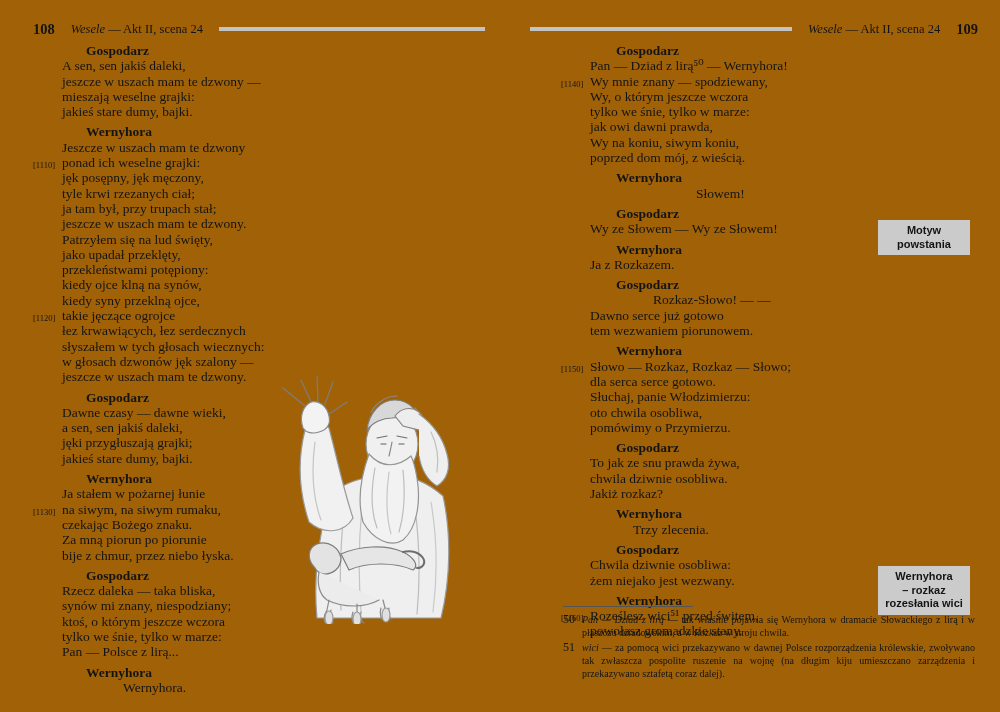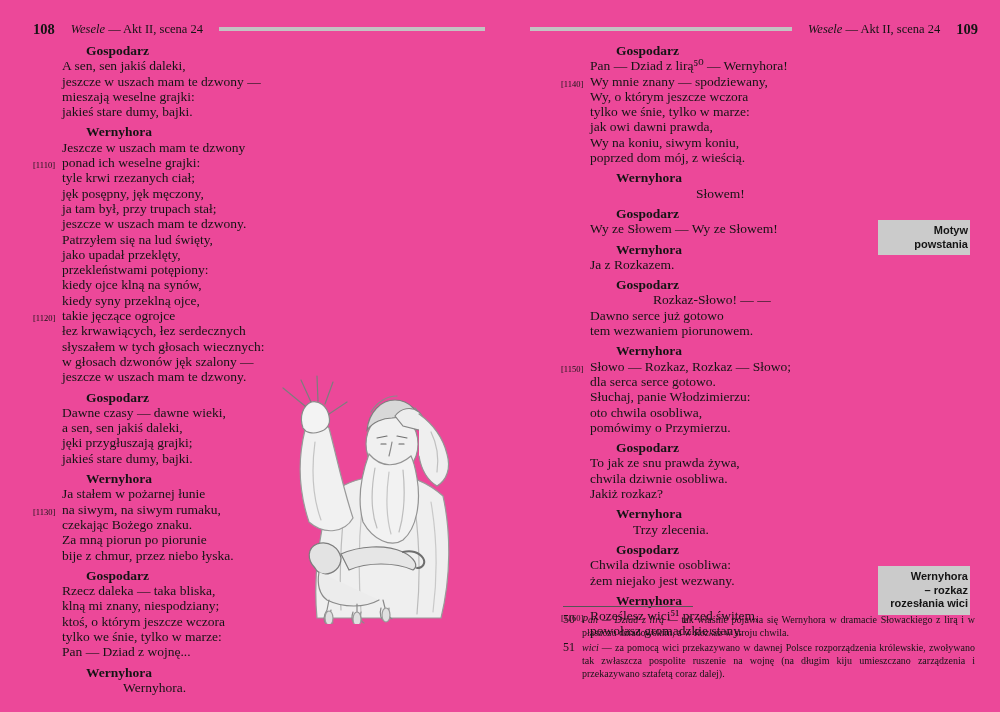--- a/index.html
+++ b/index.html
@@ -1,35 +1,35 @@
 <!DOCTYPE html>
 <html><head>
 <meta charset="utf-8">
 <style>
   html,body{margin:0;padding:0;background:#ffffff;}
-  .canvas{position:relative;width:1000px;height:712px;background:#ec4899;overflow:hidden;
+  .canvas{position:relative;width:1000px;height:712px;background:#a16207;overflow:hidden;
           font-family:"Liberation Serif","DejaVu Serif",serif;color:#141414;}
   .page{position:absolute;top:20px;}
   .page-left{left:33px;width:452px;}
   .page-right{left:530px;width:448px;}
   .pheader{display:flex;align-items:center;gap:16px;height:18px;}
   .pnum{font-weight:bold;font-size:14.5px;}
   .ptitle{font-size:12.5px;white-space:nowrap;}
   .ptitle .it{font-style:italic;text-align:right;}
   .hbar{flex:1;height:4px;background:#c3c3c3;}
   .content{}
   .speech .speaker{font-weight:bold;font-size:13.5px;line-height:15.3px;margin-top:5px;padding-left:53px;}
   .page-right .speech .speaker{padding-left:86px;}
   .vline{position:relative;font-size:13.5px;line-height:15.3px;padding-left:29px;white-space:nowrap;}
   .page-right .vline{padding-left:60px;}
   .lineno{position:absolute;left:0;top:3px;font-size:8.5px;}
   .page-right .lineno{left:31px;}
   .margin-note{position:absolute;left:348px;width:88px;background:#cbcbcb;
                font-family:"Liberation Sans","DejaVu Sans",sans-serif;font-weight:bold;
-               font-size:11px;line-height:13.5px;text-align:right;padding:4px 2px;white-space:pre-line;}
+               font-size:11px;line-height:13.5px;text-align:center;padding:4px 2px;white-space:pre-line;}
   #mn0{top:200px;}
   #mn1{top:546px;}
   .footnotes{position:absolute;left:0;top:586px;width:448px;}
   .fnrule{height:1px;background:#555;width:130px;margin-left:33px;margin-bottom:6px;}
   .fn{position:relative;padding-left:52px;padding-right:3px;font-size:10px;line-height:13px;text-align:justify;margin-bottom:2px;}
   .fn .num{position:absolute;left:33px;top:0;font-size:12px;}
   .fn .i{font-style:italic;}
   .illustration{position:absolute;left:245px;top:372px;width:242px;height:252px;}
   .illustration svg{display:block;width:100%;height:100%;}
 </style>
@@ -49,22 +49,22 @@
           <div class="speaker">Gospodarz</div>
           <div class="vline">A sen, sen jakiś daleki,</div>
           <div class="vline">jeszcze w uszach mam te dzwony —</div>
           <div class="vline">mieszają weselne grajki:</div>
           <div class="vline">jakieś stare dumy, bajki.</div>
         </div>
         <div class="speech">
           <div class="speaker">Wernyhora</div>
           <div class="vline">Jeszcze w uszach mam te dzwony</div>
           <div class="vline"><span class="lineno">[1110]</span>ponad ich weselne grajki:</div>
+          <div class="vline">jęk posępny, jęk męczony,</div>
           <div class="vline">tyle krwi rzezanych ciał;</div>
-          <div class="vline">jęk posępny, jęk męczony,</div>
           <div class="vline">ja tam był, przy trupach stał;</div>
           <div class="vline">jeszcze w uszach mam te dzwony.</div>
           <div class="vline">Patrzyłem się na lud święty,</div>
           <div class="vline">jako upadał przeklęty,</div>
           <div class="vline">przekleństwami potępiony:</div>
           <div class="vline">kiedy ojce klną na synów,</div>
           <div class="vline">kiedy syny przeklną ojce,</div>
           <div class="vline"><span class="lineno">[1120]</span>takie jęczące ogrojce</div>
           <div class="vline">łez krwawiących, łez serdecznych</div>
           <div class="vline">słyszałem w tych głosach wiecznych:</div>
@@ -82,24 +82,24 @@
           <div class="speaker">Wernyhora</div>
           <div class="vline">Ja stałem w pożarnej łunie</div>
           <div class="vline"><span class="lineno">[1130]</span>na siwym, na siwym rumaku,</div>
           <div class="vline">czekając Bożego znaku.</div>
           <div class="vline">Za mną piorun po piorunie</div>
           <div class="vline">bije z chmur, przez niebo łyska.</div>
         </div>
         <div class="speech">
           <div class="speaker">Gospodarz</div>
           <div class="vline">Rzecz daleka — taka bliska,</div>
-          <div class="vline">klną mi znany, niespodziany;</div>
+          <div class="vline">synów mi znany, niespodziany;</div>
           <div class="vline">ktoś, o którym jeszcze wczora</div>
           <div class="vline">tylko we śnie, tylko w marze:</div>
-          <div class="vline">Pan — Dziad z wojnę...</div>
+          <div class="vline">Pan — Polsce z lirą...</div>
         </div>
         <div class="speech">
           <div class="speaker">Wernyhora</div>
           <div class="vline" style="padding-left: 90px;">Wernyhora.</div>
         </div>
       </div>
   </div>
 
   <div class="illustration">
     <svg viewBox="0 0 242 252">

